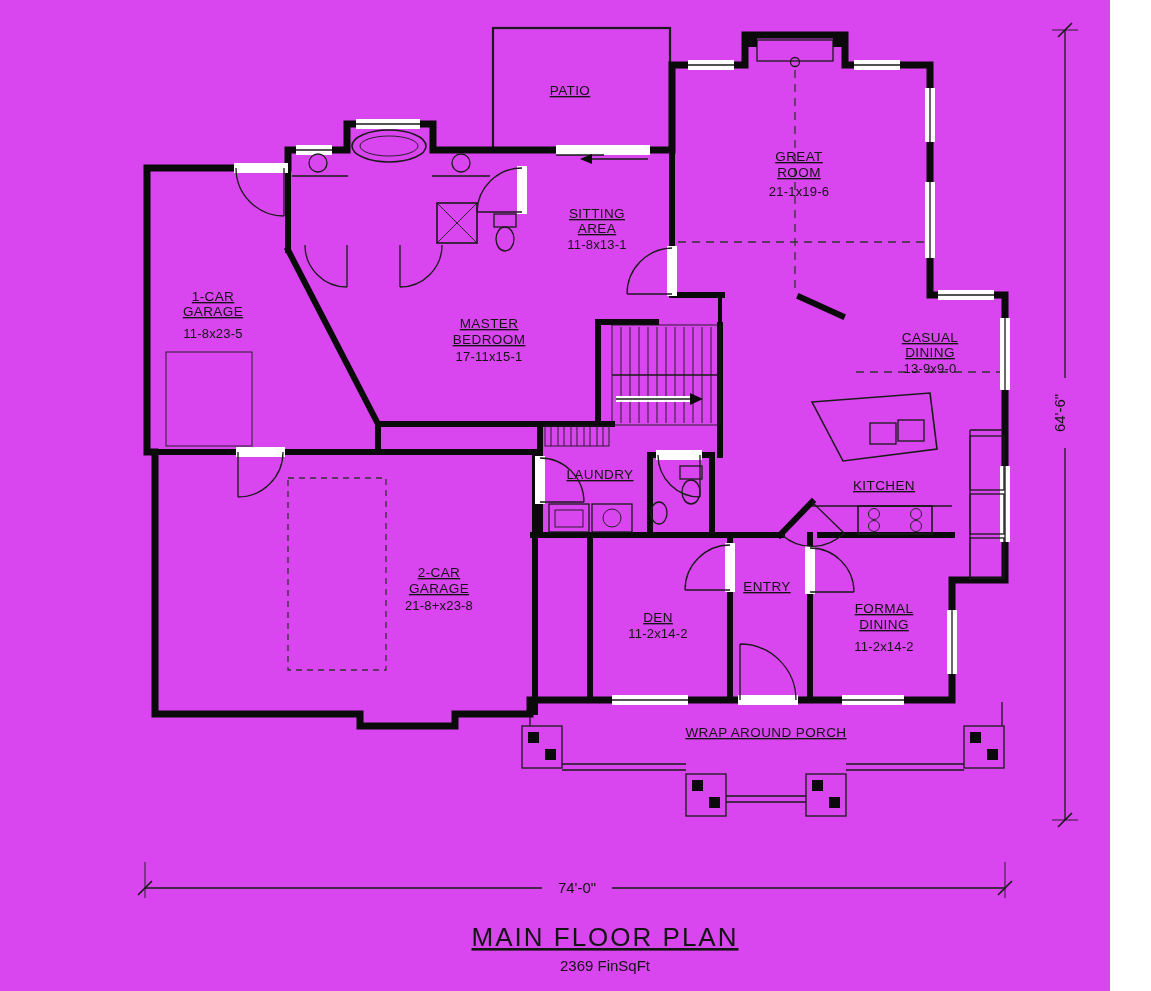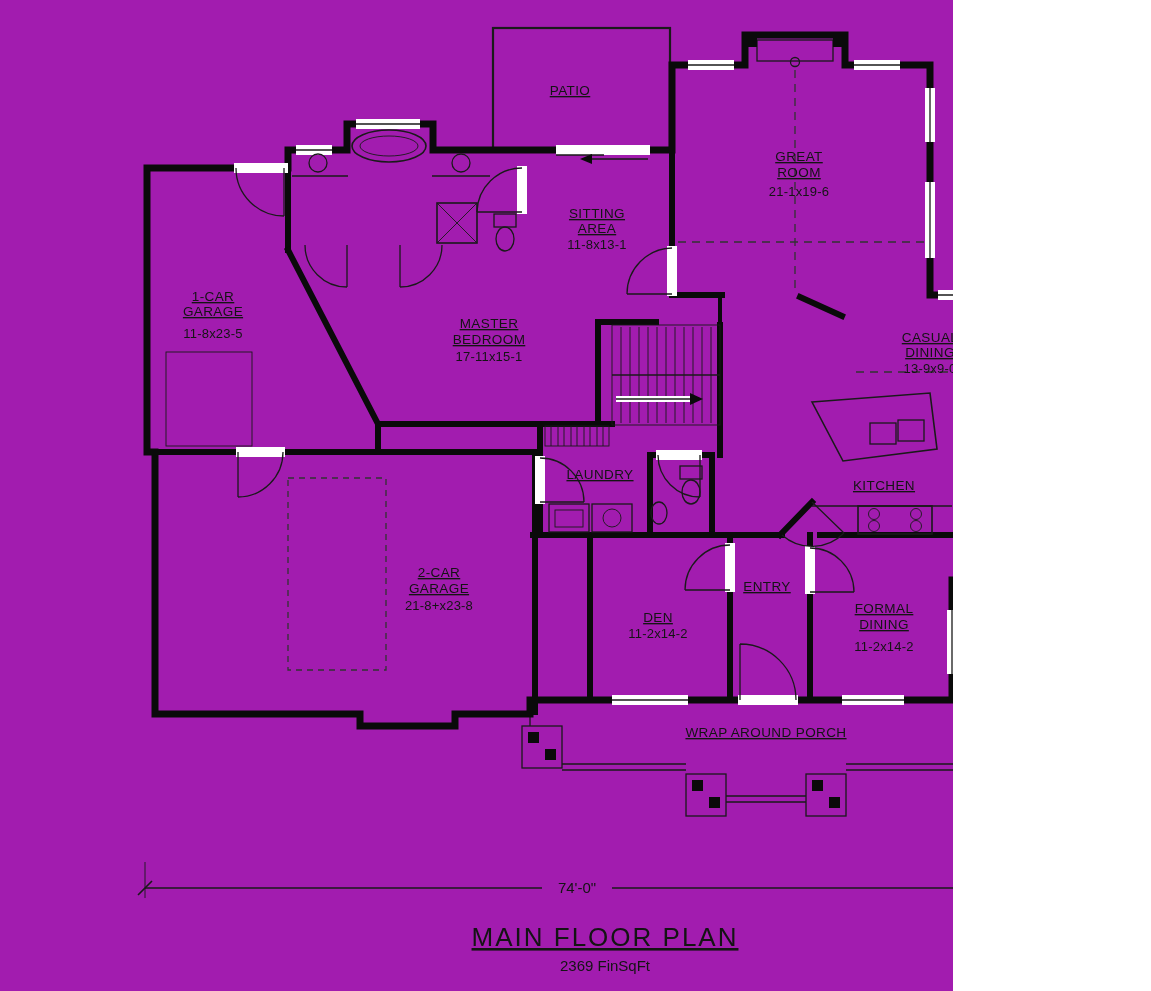--- a/index.html
+++ b/index.html
@@ -1,16 +1,16 @@
 <!DOCTYPE html>
 <html><head>
 <meta charset="utf-8">
 <style>
   html,body{margin:0;padding:0;background:#ffffff;}
-  .canvas{position:relative;width:953px;height:991px;background:#a21caf;overflow:hidden;text-align:center;}
+  .canvas{position:relative;width:1110px;height:991px;background:#d946ef;overflow:hidden;text-align:center;}
   svg{position:absolute;left:0;top:0;}
   text{font-family:"Liberation Sans","DejaVu Sans",sans-serif;fill:#141414;}
   .rn{font-size:13.5px;letter-spacing:.4px;text-decoration:underline;}
   .rs{font-size:13px;letter-spacing:.2px;}
   .dim{font-size:15px;}
   .title{font-size:26px;letter-spacing:2px;text-decoration:underline;}
   .sub{font-size:15px;}
   .wx{stroke:#0a0a0a;stroke-width:7;fill:none;stroke-linecap:square;stroke-linejoin:miter;}
   .wi{stroke:#0a0a0a;stroke-width:6;fill:none;stroke-linecap:square;}
   .w4{stroke:#0a0a0a;stroke-width:4;fill:none;}

